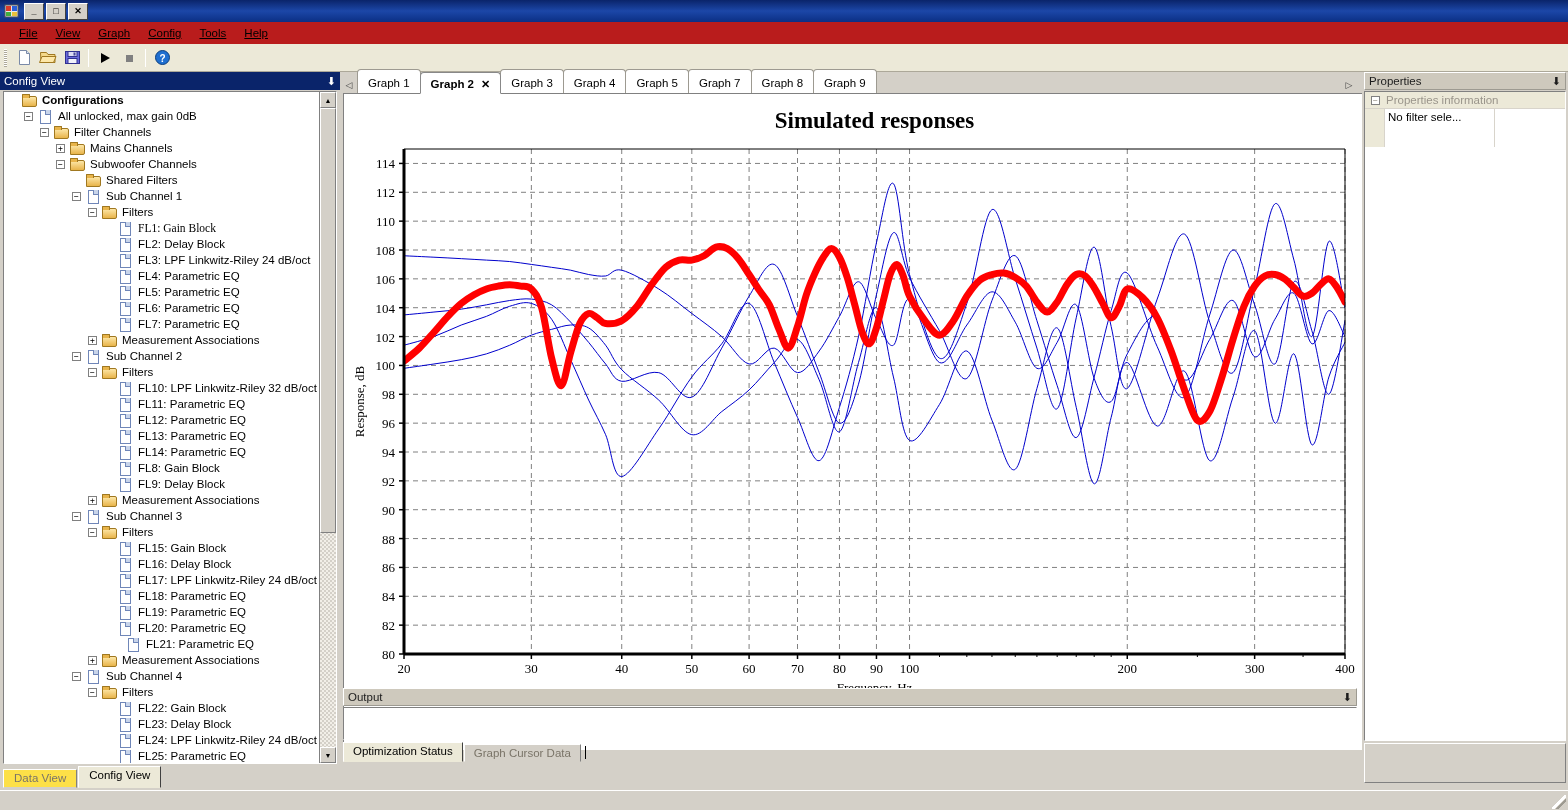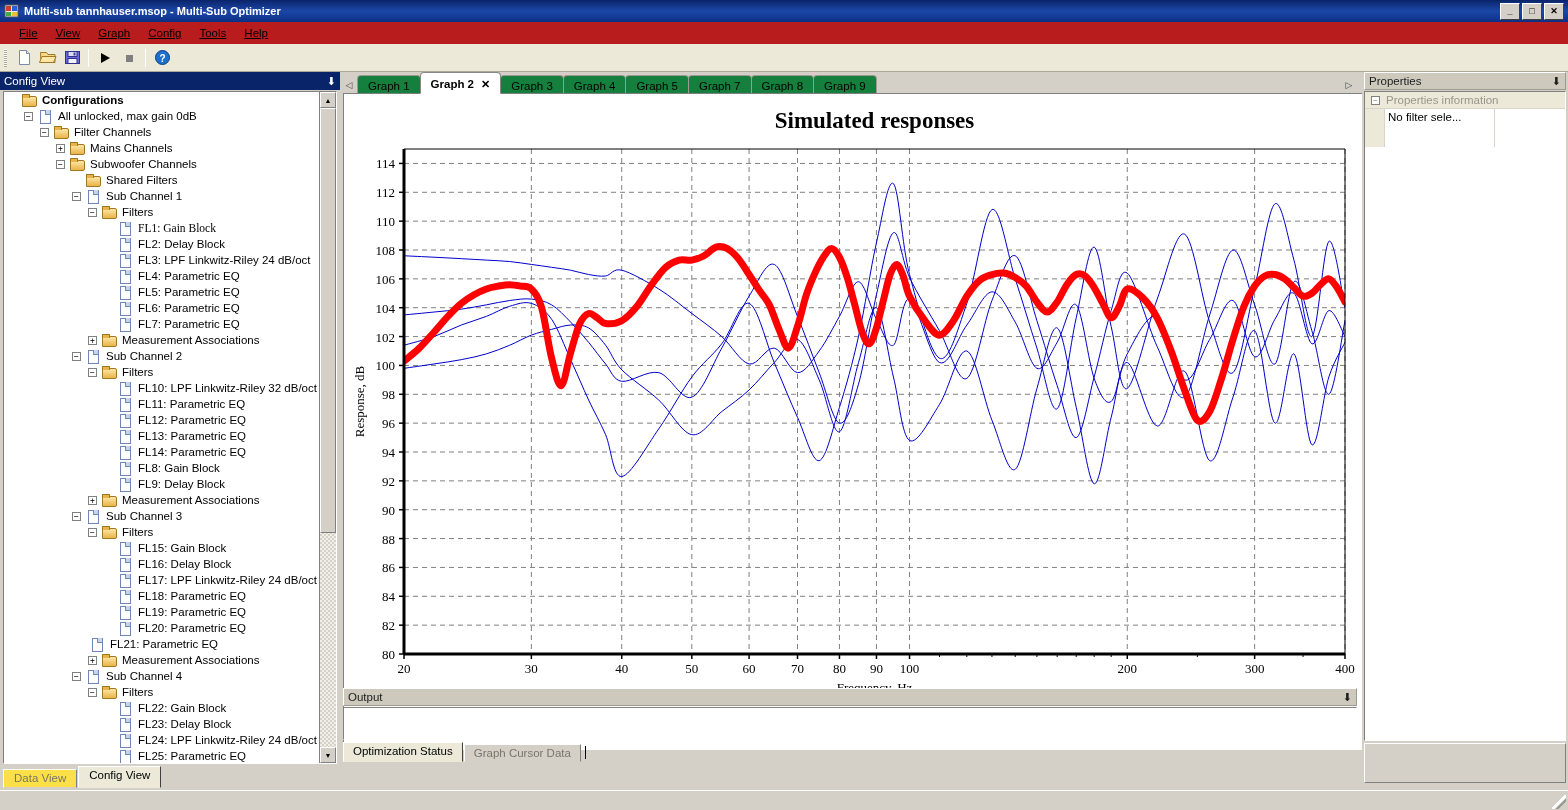--- a/index.html
+++ b/index.html
@@ -103,22 +103,22 @@
     border:1px solid; border-color:#fff #808080 #d4d0c8 #fff; margin-right:1px;}
   .lt-tab.active{ height:22px; background:#ece9d8; color:#000; font-weight:normal;
     border-color:#fff #404040 #ece9d8 #fff; }
 
   
   .center{ position:absolute; left:341px; top:72px; width:1018px; height:690px; background:#d4d0c8;}
   .tabstrip{ position:absolute; left:0; top:0; width:1018px; height:22px; display:flex;
     align-items:flex-end; background:#d4d0c8; }
   .tab-scroll{ width:16px; height:18px; display:flex; align-items:center; justify-content:center;
     font-size:9px; color:#444; background:#d4d0c8;}
-  .gtab{ height:19px; padding:2px 10px 0 10px; font-size:11.5px; color:#000;
-    background:#15803d; margin-right:-1px;
+  .gtab{ height:25px; padding:2px 10px 0 10px; font-size:11.5px; color:#000;
+    background:#ffffff; margin-right:-1px;
     border:1px solid; border-color:#9d9a91 #9d9a91 transparent #9d9a91;
     border-radius:4px 4px 0 0; display:flex; align-items:center; }
   .gtab.active{ height:22px; background:#fff; font-weight:bold; z-index:3;
     border-color:#888 #888 #fff #888; }
   .gtab .x{ margin-left:7px; font-weight:bold; font-size:11px; }
 
   .graph-frame{ position:absolute; left:2px; top:21px; width:1071px; height:657px;
     background:#fff; border:1px solid; border-color:#808080 #fff #fff #808080; }
   .chart-svg{ position:absolute; left:0; top:0; }
 
@@ -167,21 +167,20 @@
   <div class="titlebar">
     <div class="title-icon">
       <svg width="16" height="16" viewBox="0 0 16 16">
         <rect x="1" y="2" width="13" height="12" fill="#e8e8e8" stroke="#555"></rect>
         <rect x="2" y="3" width="5" height="5" fill="#d93b2b"></rect>
         <rect x="8" y="3" width="5" height="5" fill="#2b5fd9"></rect>
         <rect x="2" y="9" width="5" height="4" fill="#3fae3f"></rect>
         <rect x="8" y="9" width="5" height="4" fill="#e8c13b"></rect>
       </svg>
     </div>
-    <div class="title-text">Multi-sub tannhauser.msop - Multi-Sub Optimizer</div>
     <div class="wbtns">
       <div class="wbtn">_</div>
       <div class="wbtn">□</div>
       <div class="wbtn">✕</div>
     </div>
   </div>
 
   <div class="menubar">
     <div class="menu-item"><u>File</u></div>
     <div class="menu-item"><u>View</u></div>
@@ -403,21 +402,21 @@
           <div class="tnode" style="padding-left: 100px;">
             <span class="exp none"></span>
             <span class="ico doc"></span>
             <span class="lbl">FL19: Parametric EQ</span>
           </div>
           <div class="tnode" style="padding-left: 100px;">
             <span class="exp none"></span>
             <span class="ico doc"></span>
             <span class="lbl">FL20: Parametric EQ</span>
           </div>
-          <div class="tnode" style="padding-left: 72px;">
+          <div class="tnode" style="padding-left: 108px;">
             <span class="exp none"></span>
             <span class="ico doc"></span>
             <span class="lbl">FL21: Parametric EQ</span>
           </div>
           <div class="tnode" style="padding-left: 84px;">
             <span class="exp">+</span>
             <span class="ico folder"></span>
             <span class="lbl">Measurement Associations</span>
           </div>
           <div class="tnode" style="padding-left: 68px;">

